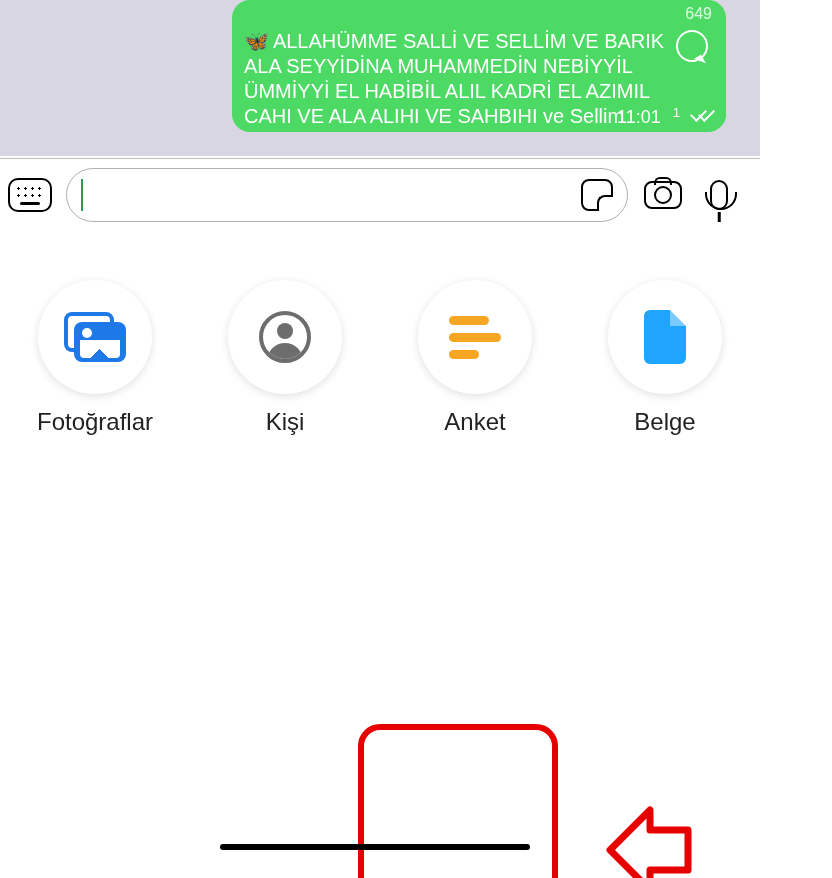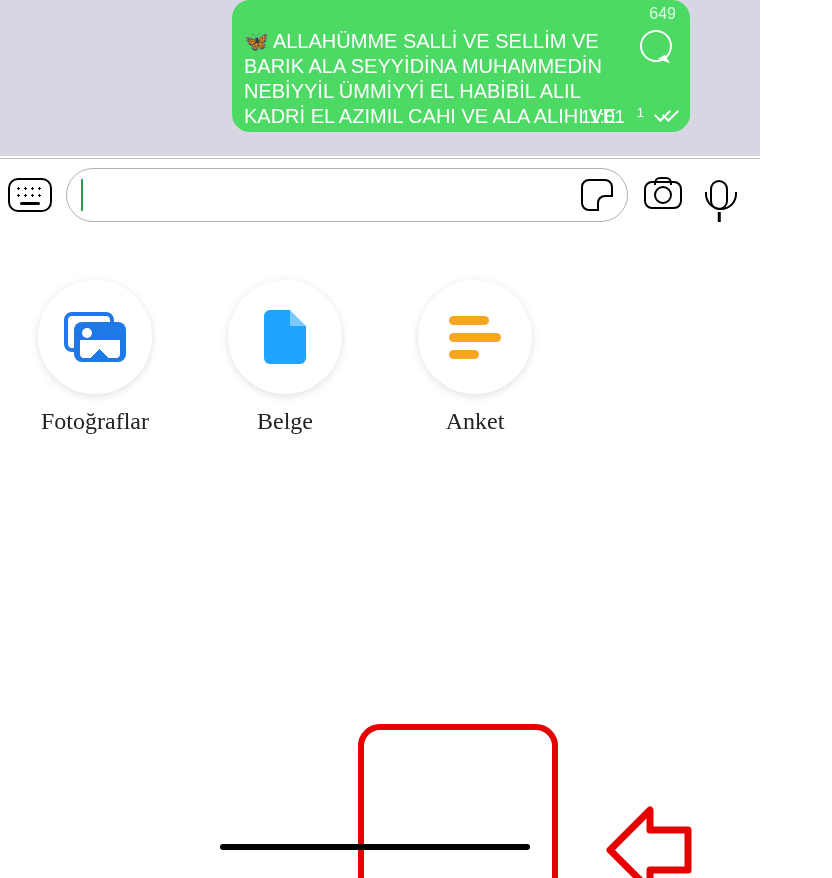--- a/index.html
+++ b/index.html
@@ -11,21 +11,21 @@
       position: relative;
       overflow: hidden;
     }
     .chat-bg {
       position: absolute; left: 0; top: 0; width: 760px; height: 156px;
       background: #d9d6e3;
     }
     .bubble {
       position: absolute;
       left: 232px; top: 0;
-      width: 458px; height: 132px;
+      width: 494px; height: 132px;
       background: #4cd964;
       border-radius: 18px;
       padding: 10px 12px;
       color: #fff;
       font-size: 20px;
       line-height: 1.25;
       overflow: hidden;
     }
     .bubble .num { position:absolute; right:14px; top:4px; font-size:16px; color:#d9ffe3; }
     .bubble .speech-icon {
@@ -123,21 +123,21 @@
       display:grid; grid-template-columns: repeat(4, 1fr);
       row-gap: 60px;
       justify-items:center;
     }
     .item { display:flex; flex-direction:column; align-items:center; gap:14px; }
     .circle {
       width:114px; height:114px; border-radius:50%; background:#fff;
       box-shadow: 0 2px 8px rgba(0,0,0,0.12);
       display:flex; align-items:center; justify-content:center;
     }
-    .lbl { font-size:24px; color:#222;font-family:Liberation Serif, serif; }
+    .lbl { font-size:24px; color:#222; }
 
     
     .i-photos { position:relative; width:62px; height:50px; }
     .i-photos .back { position:absolute; left:0; top:0; width:50px; height:40px;
       border:4px solid #1e78e6; border-radius:8px; }
     .i-photos .front { position:absolute; left:10px; top:10px; width:52px; height:40px;
       background:#1e78e6; border-radius:8px; }
     .i-photos .front:before { content:""; position:absolute; left:8px; top:6px; width:10px; height:10px;
       background:#fff; border-radius:50%; }
     .i-photos .front:after { content:""; position:absolute; left:6px; bottom:4px; right:6px; height:18px;
@@ -251,39 +251,45 @@
           <span class="i-photos">
             <span class="back"></span>
             <span class="front"></span>
           </span>
         </div>
       <span class="lbl">Fotoğraflar</span>
     </div>
 
 
 
-
-    <div class="item">
-      <div class="circle">
-          <span class="i-doc"></span>
-        </div>
-      <span class="lbl">Belge</span>
+    <div class="item">
+      <div class="circle">
+          <span class="i-contact"></span>
+        </div>
+      <span class="lbl">Kişi</span>
     </div>
 
     <div class="item">
       <div class="circle">
           <span class="i-poll">
             <span></span>
             <span></span>
             <span></span>
           </span>
         </div>
       <span class="lbl">Anket</span>
     </div>
 
+    <div class="item">
+      <div class="circle">
+          <span class="i-doc"></span>
+        </div>
+      <span class="lbl">Belge</span>
+    </div>
+
 
   </div>
 
   <div class="highlight-box"></div>
   <div class="arrow">
     <svg viewBox="0 0 110 200">
       <path d="M30 100 L70 60 L70 80 L108 80 L108 120 L70 120 L70 140 Z" fill="none" stroke="#e70000" stroke-width="7" stroke-linejoin="round"></path>
     </svg>
   </div>
 

